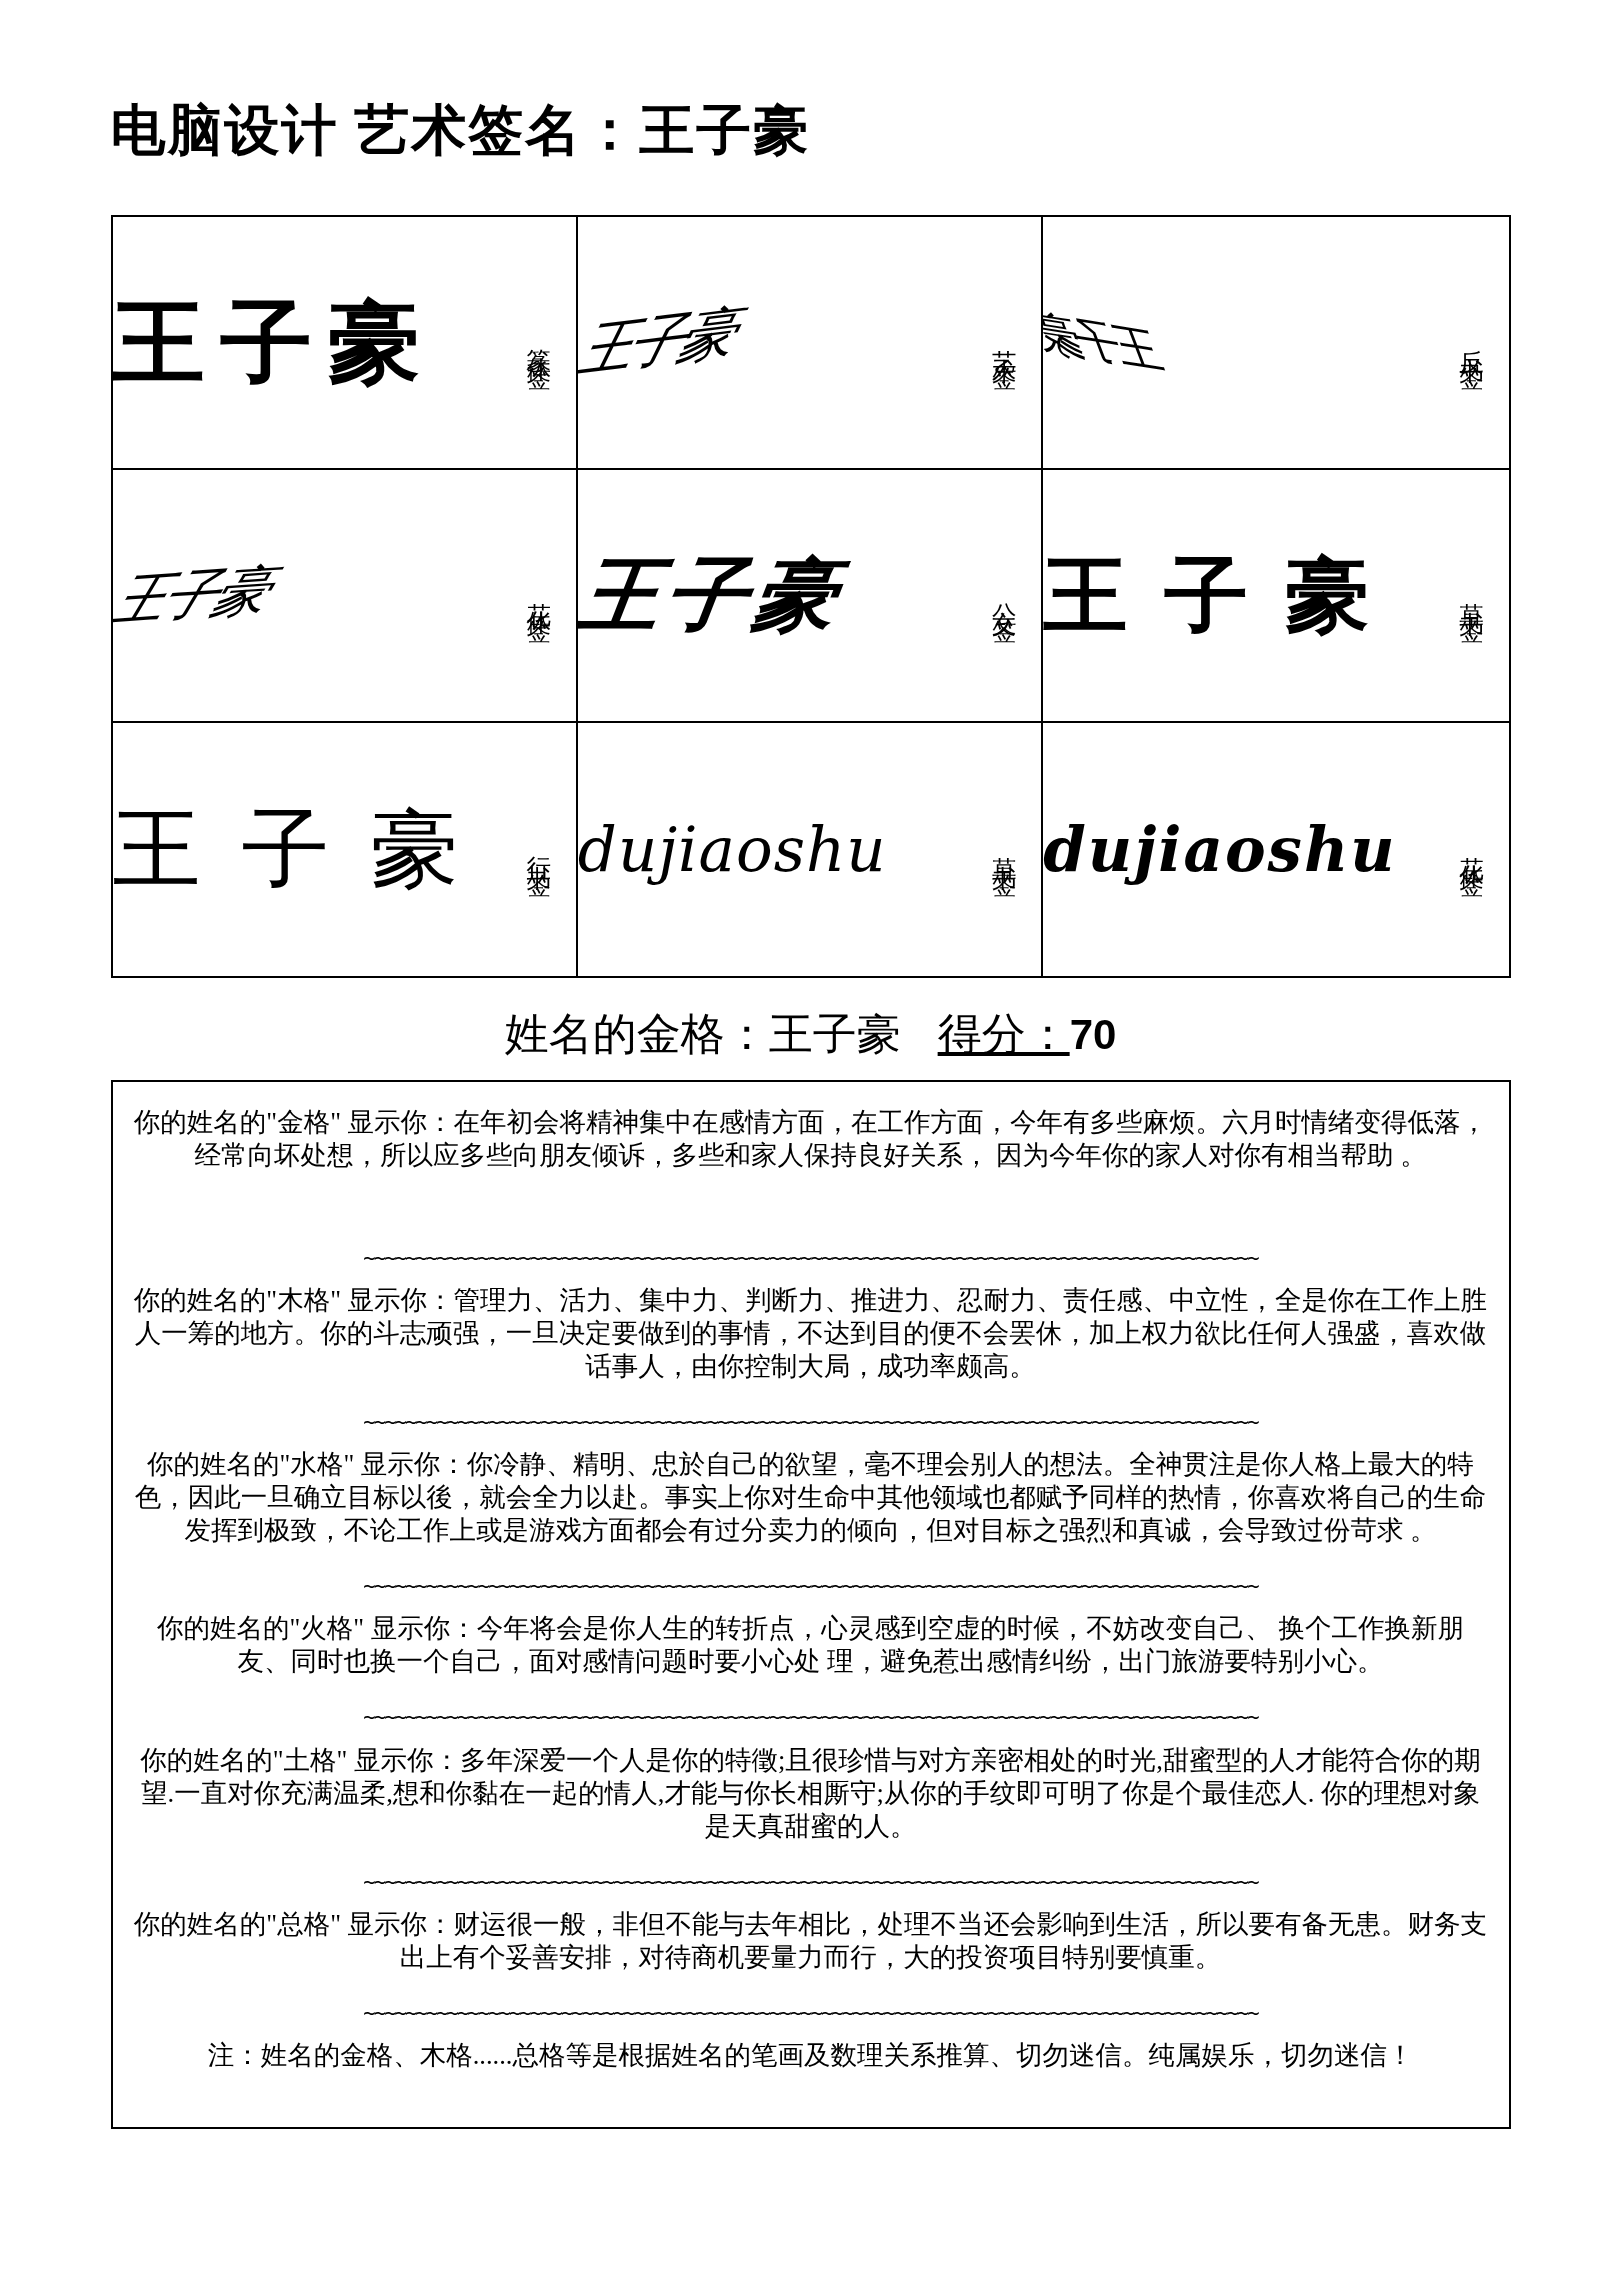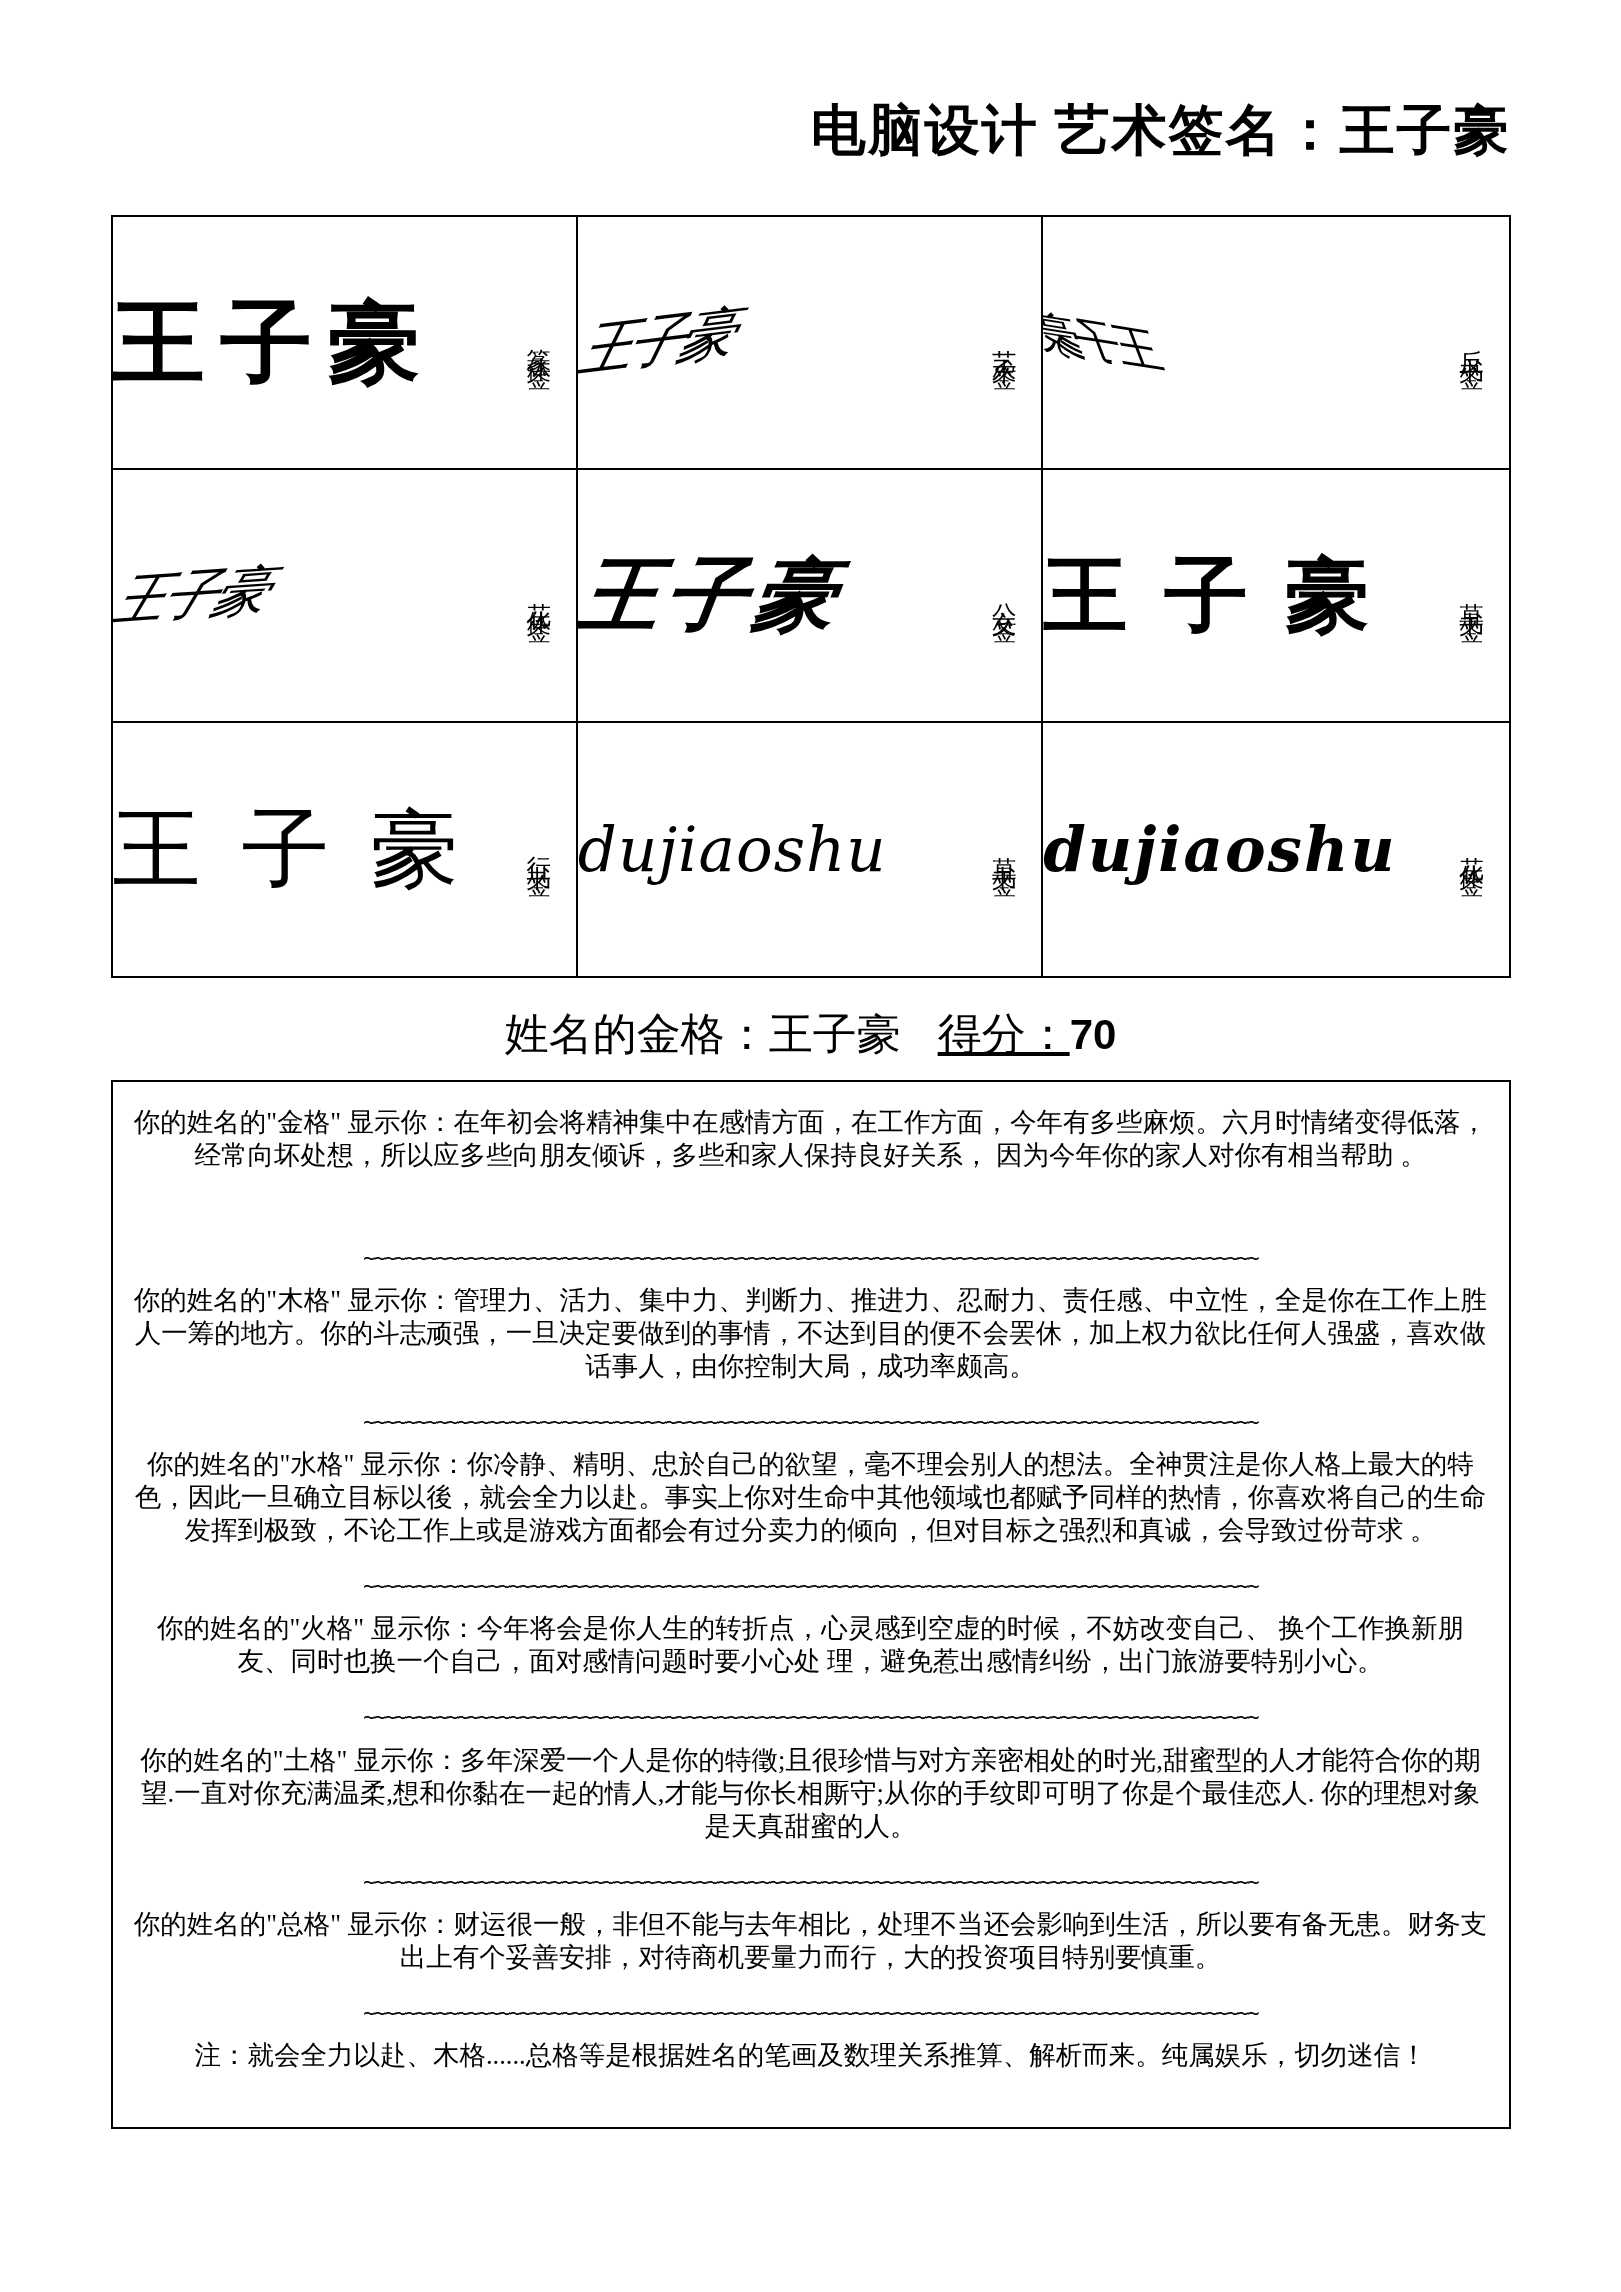--- a/index.html
+++ b/index.html
@@ -1,20 +1,20 @@
 <!DOCTYPE html>
 <html><head>
 <meta charset="utf-8">
 <style>
   html,body { margin:0; padding:0; background:#ffffff; color:#000000; }
   body { width:1621px; font-family:"Liberation Serif", serif; }
   .page { width:1400px; margin:0 auto; }
 
   .title {
-    text-align:right; font-weight:700; font-size:55px;
+    text-align:left; font-weight:700; font-size:55px;
     margin:94px 0 47px 0; letter-spacing:2px;
     font-family:"Liberation Serif", serif;
   }
 
   
   .sig-grid {
     display:grid; grid-template-columns:1fr 1fr 1fr;
     border:2px solid #000;
   }
   .cell {
@@ -122,17 +122,17 @@
     <p>你的姓名的"木格" 显示你：管理力、活力、集中力、判断力、推进力、忍耐力、责任感、中立性，全是你在工作上胜人一筹的地方。你的斗志顽强，一旦决定要做到的事情，不达到目的便不会罢休，加上权力欲比任何人强盛，喜欢做话事人，由你控制大局，成功率颇高。</p>
     <div class="sep">~~~~~~~~~~~~~~~~~~~~~~~~~~~~~~~~~~~~~~~~~~~~~~~~~~~~~~~~~~~~~~~~~~~~~~~~~~~~~~~~~~~~~~</div>
     <p>你的姓名的"水格" 显示你：你冷静、精明、忠於自己的欲望，毫不理会别人的想法。全神贯注是你人格上最大的特色，因此一旦确立目标以後，就会全力以赴。事实上你对生命中其他领域也都赋予同样的热情，你喜欢将自己的生命发挥到极致，不论工作上或是游戏方面都会有过分卖力的倾向，但对目标之强烈和真诚，会导致过份苛求 。</p>
     <div class="sep">~~~~~~~~~~~~~~~~~~~~~~~~~~~~~~~~~~~~~~~~~~~~~~~~~~~~~~~~~~~~~~~~~~~~~~~~~~~~~~~~~~~~~~</div>
     <p>你的姓名的"火格" 显示你：今年将会是你人生的转折点，心灵感到空虚的时候，不妨改变自己、 换个工作换新朋友、同时也换一个自己，面对感情问题时要小心处 理，避免惹出感情纠纷，出门旅游要特别小心。</p>
     <div class="sep">~~~~~~~~~~~~~~~~~~~~~~~~~~~~~~~~~~~~~~~~~~~~~~~~~~~~~~~~~~~~~~~~~~~~~~~~~~~~~~~~~~~~~~</div>
     <p>你的姓名的"土格" 显示你：多年深爱一个人是你的特徵;且很珍惜与对方亲密相处的时光,甜蜜型的人才能符合你的期望.一直对你充满温柔,想和你黏在一起的情人,才能与你长相厮守;从你的手纹即可明了你是个最佳恋人. 你的理想对象是天真甜蜜的人。</p>
     <div class="sep">~~~~~~~~~~~~~~~~~~~~~~~~~~~~~~~~~~~~~~~~~~~~~~~~~~~~~~~~~~~~~~~~~~~~~~~~~~~~~~~~~~~~~~</div>
     <p>你的姓名的"总格" 显示你：财运很一般，非但不能与去年相比，处理不当还会影响到生活，所以要有备无患。财务支出上有个妥善安排，对待商机要量力而行，大的投资项目特别要慎重。</p>
     <div class="sep">~~~~~~~~~~~~~~~~~~~~~~~~~~~~~~~~~~~~~~~~~~~~~~~~~~~~~~~~~~~~~~~~~~~~~~~~~~~~~~~~~~~~~~</div>
-    <p class="note">注：就会全力以赴、木格......总格等是根据姓名的笔画及数理关系推算、解析而来。纯属娱乐，切勿迷信！</p>
+    <p class="note">注：姓名的金格、木格......总格等是根据姓名的笔画及数理关系推算、切勿迷信。纯属娱乐，切勿迷信！</p>
   </div>
 
 </div>
 
 
 </body></html>

